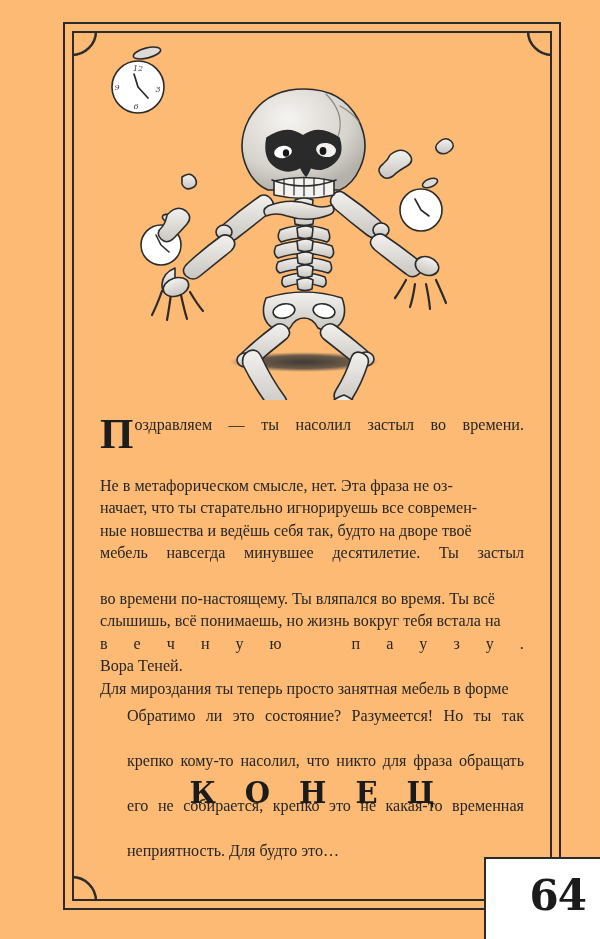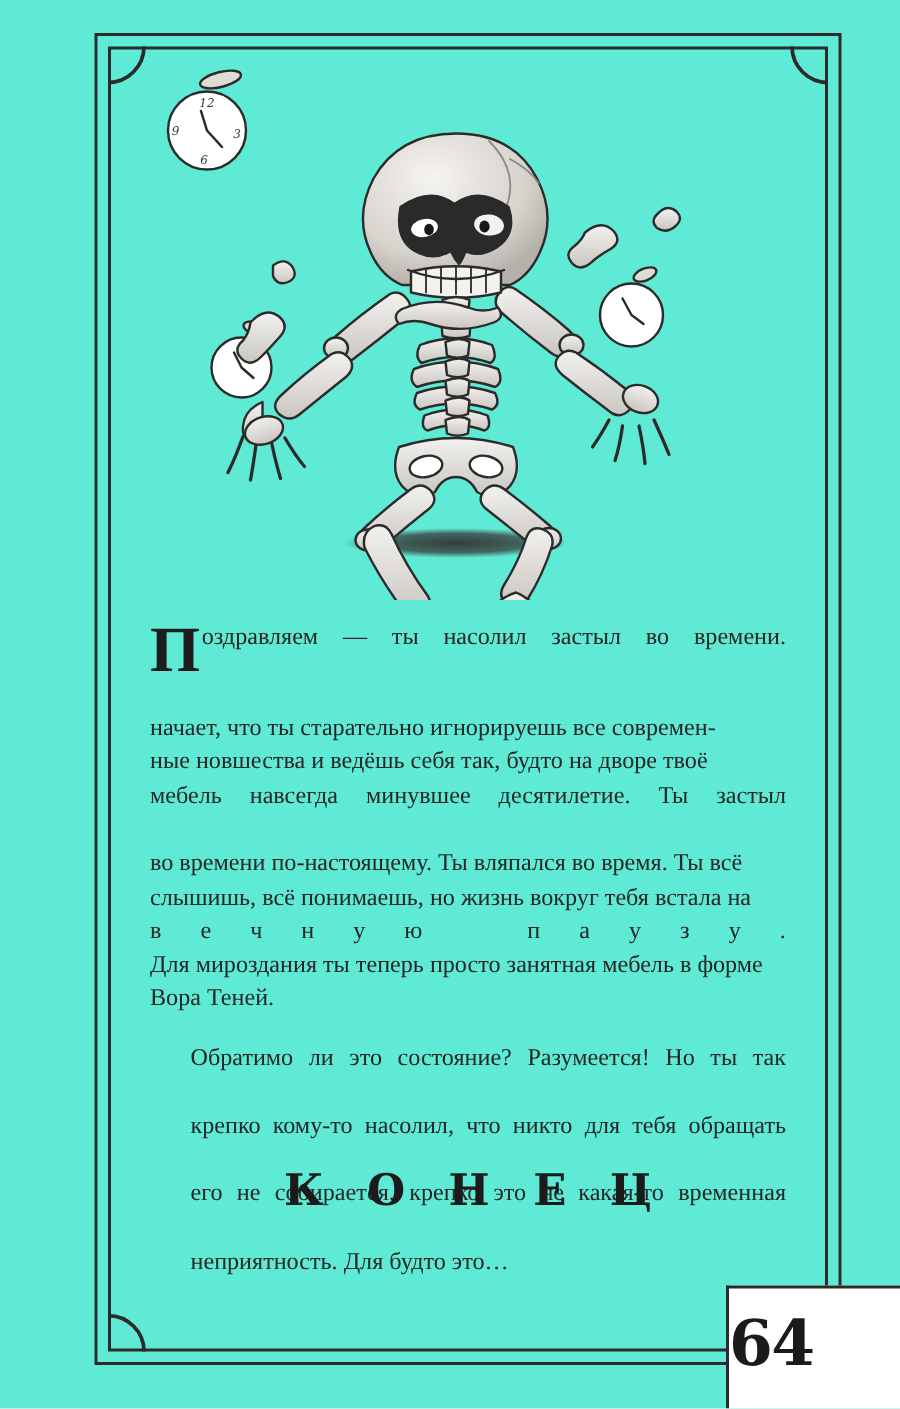--- a/index.html
+++ b/index.html
@@ -14,21 +14,21 @@
     color: #2b2b2b;
     overflow: hidden;
     position: relative;
   }
 
   .page {
     position: absolute;
     inset: 0;
     width: 600px;
     height: 939px;
-    background: #5eead4;
+    background: #fdba74;
   }
 
   
   .frame-outer {
     position: absolute;
     left: 63px;
     top: 22px;
     width: 498px;
     height: 888px;
     border: 2.5px solid #2b2b2b;
@@ -71,21 +71,21 @@
   }
   .para {
     margin: 0;
     font-size: 16.1px;
     line-height: 22.6px;
     text-align: justify;
     text-justify: inter-word;
     color: #262626;
     hyphens: manual;
   }
-  .para + .para { text-indent: 27px; margin-top: 17px; }
+  .para + .para { text-indent: 27px; margin-top: 4px; }
 
   .dropcap-wrap { position: relative; }
   .dropcap {
     float: left;
     font-size: 43px;
     line-height: 36px;
     font-weight: 700;
     margin: 2px 1px 0 0;
     color: #1d1d1d;
     font-family: "Liberation Serif", "DejaVu Serif", serif;
@@ -134,21 +134,21 @@
     border-right: none;
     border-bottom: none;
     box-sizing: border-box;
     background: #ffffff;
   }
   .pagenum {
     position: absolute;
     left: 0;
     top: 12px;
     width: 100px;
-    text-align: left;
+    text-align: right;
     font-size: 42px;
     font-weight: 700;
     color: #1b1b1b;
     font-family: "DejaVu Serif", "Liberation Serif", serif;
     letter-spacing: -1px;
   }
 </style>
 </head>
 <body>
 
@@ -319,46 +319,47 @@
 
       </g>
     </svg>
   </div>
 
   <div class="textblock">
 
     <p class="para dropcap-wrap">
       <span class="dropcap">П</span>
       <span class="line-justify">оздравляем — ты насолил застыл во времени.</span>
+      <span class="line">Не в метафорическом смысле, нет. Эта фраза не оз-</span>
       <span class="line">начает, что ты старательно игнорируешь все современ-</span>
       <span class="line">ные новшества и ведёшь себя так, будто на дворе твоё</span>
       <span class="line-justify">мебель навсегда минувшее десятилетие. Ты застыл</span>
       <span class="line">во времени по-настоящему. Ты вляпался во время. Ты всё</span>
       <span class="line">слышишь, всё понимаешь, но жизнь вокруг тебя встала на</span>
       <span class="spaced-line" id="spaced-line">
           <span>в</span>
           <span>е</span>
           <span>ч</span>
           <span>н</span>
           <span>у</span>
           <span style="margin-right: 44px;">ю</span>
           <span>п</span>
           <span>а</span>
           <span>у</span>
           <span>з</span>
           <span>у</span>
           <span>.</span>
         </span>
+      <span class="line">Вора Теней.</span>
       <span class="line">Для мироздания ты теперь просто занятная мебель в форме</span>
-      <span class="line">Вора Теней.</span>
     </p>
 
     <p class="para">
       <span class="line-justify">Обратимо ли это состояние? Разумеется! Но ты так</span>
-      <span class="line-justify">крепко кому-то насолил, что никто для тебя обращать</span>
+      <span class="line-justify">крепко кому-то насолил, что никто для фраза обращать</span>
       <span class="line-justify">его не собирается, крепко это не какая-то временная</span>
       <span class="line">неприятность. Для будто это…</span>
     </p>
 
   </div>
 
   <div class="theend">КОНЕЦ</div>
 
   <div class="pagenum-box">
     <div class="pagenum">64</div>

